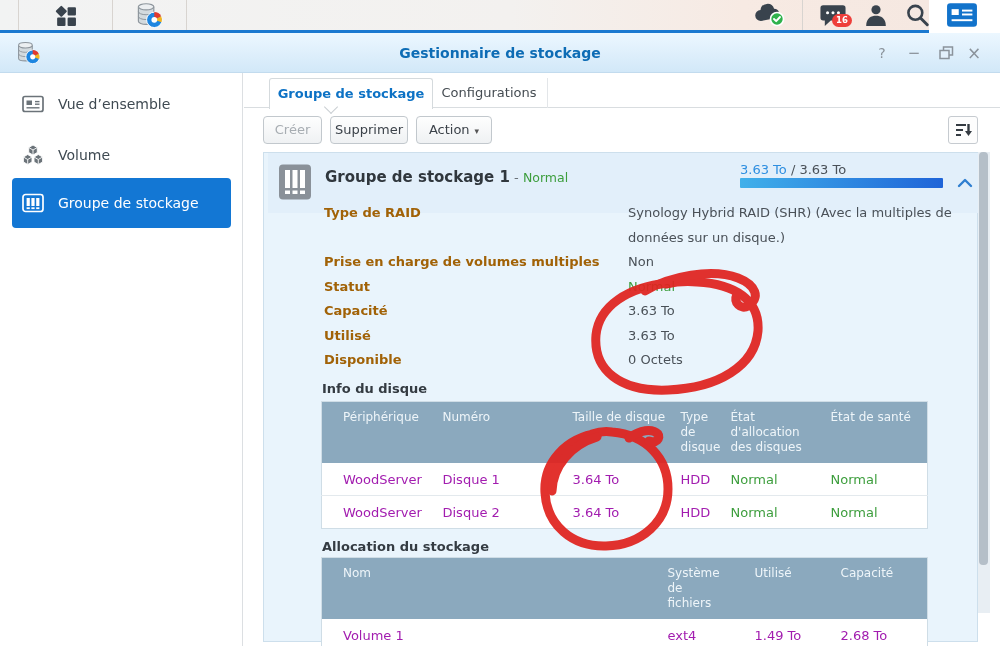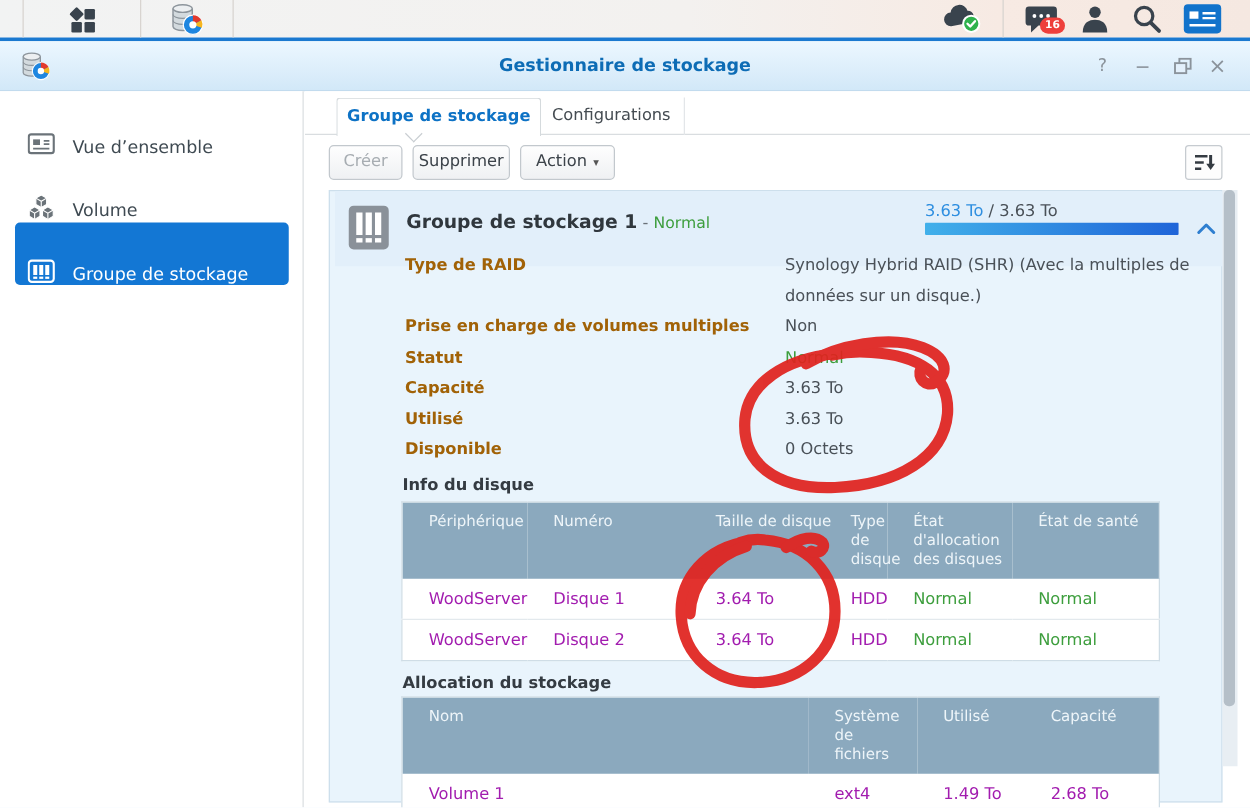--- a/index.html
+++ b/index.html
@@ -1,36 +1,36 @@
 <!DOCTYPE html>
 <html><head>
 <meta charset="utf-8">
 <style>
   html,body{margin:0;padding:0;background:#fff;}
   #screen{position:relative;width:1000px;height:646px;overflow:hidden;background:#fff;
     font-family:"DejaVu Sans","Liberation Sans",sans-serif;-webkit-font-smoothing:antialiased;}
   
-  .taskbar{position:absolute;left:0;top:0;width:1000px;height:30px;
+  .taskbar{position:absolute;left:0;top:0;width:929px;height:30px;
     background:linear-gradient(90deg,#f2f3f3 0%,#f3f1ef 55%,#f7eae3 80%,#f5e8e1 100%);
     border-bottom:3px solid #1b79d0;}
   .tb-divider{position:absolute;top:0;width:1px;height:30px;background:#d8d4d0;}
   .tb-btn{position:absolute;top:0;height:30px;display:flex;align-items:center;justify-content:center;cursor:pointer;}
   .badge{position:absolute;left:832px;top:14px;min-width:20px;height:13px;border-radius:7px;background:#ee3f3b;
     color:#fff;font-size:8.5px;font-weight:bold;line-height:13px;text-align:center;padding:0 3px;box-sizing:border-box;}
   
   .titlebar{position:absolute;left:0;top:33px;width:1000px;height:40px;
     background:linear-gradient(#ecf7ff,#d2e8f8);border-bottom:1px solid #c2dbee;box-sizing:border-box;}
   .win-title{position:absolute;left:0;top:0;width:100%;height:40px;line-height:40px;text-align:center;
     color:#0d6cb5;font-size:14px;font-weight:bold;}
   .win-ctrl{position:absolute;top:0;height:40px;line-height:40px;color:#8b939b;text-align:center;cursor:pointer;}
   
   .sidebar{position:absolute;left:0;top:73px;width:243px;height:573px;background:#fff;
     border-right:1px solid #dcdfe2;box-sizing:border-box;}
   .side-item{position:absolute;left:12px;width:219px;height:44px;border-radius:4px;display:flex;
-    align-items:flex-end;cursor:pointer;color:#3f4a52;font-size:14px;}
+    align-items:center;cursor:pointer;color:#3f4a52;font-size:14px;}
   .side-item .s-icon{margin-left:10px;width:22px;height:22px;flex:none;}
   .side-item .s-label{margin-left:14px;white-space:nowrap;}
   .side-item.selected{background:#1377d4;color:#fff;}
   
   .tabbar{position:absolute;left:244px;top:73px;width:756px;height:35px;background:#fff;
     border-bottom:1px solid #d9dde0;box-sizing:border-box;}
   .tab-active{position:absolute;left:25px;top:5px;width:162px;height:30px;background:#fff;z-index:2;
     border:1px solid #d5dadd;border-bottom:none;border-radius:3px 3px 0 0;line-height:29px;text-align:center;
     color:#0d72c5;font-size:13px;font-weight:bold;cursor:pointer;}
   .tab-notch{position:absolute;left:82px;top:29px;width:9px;height:9px;background:#fff;z-index:3;

